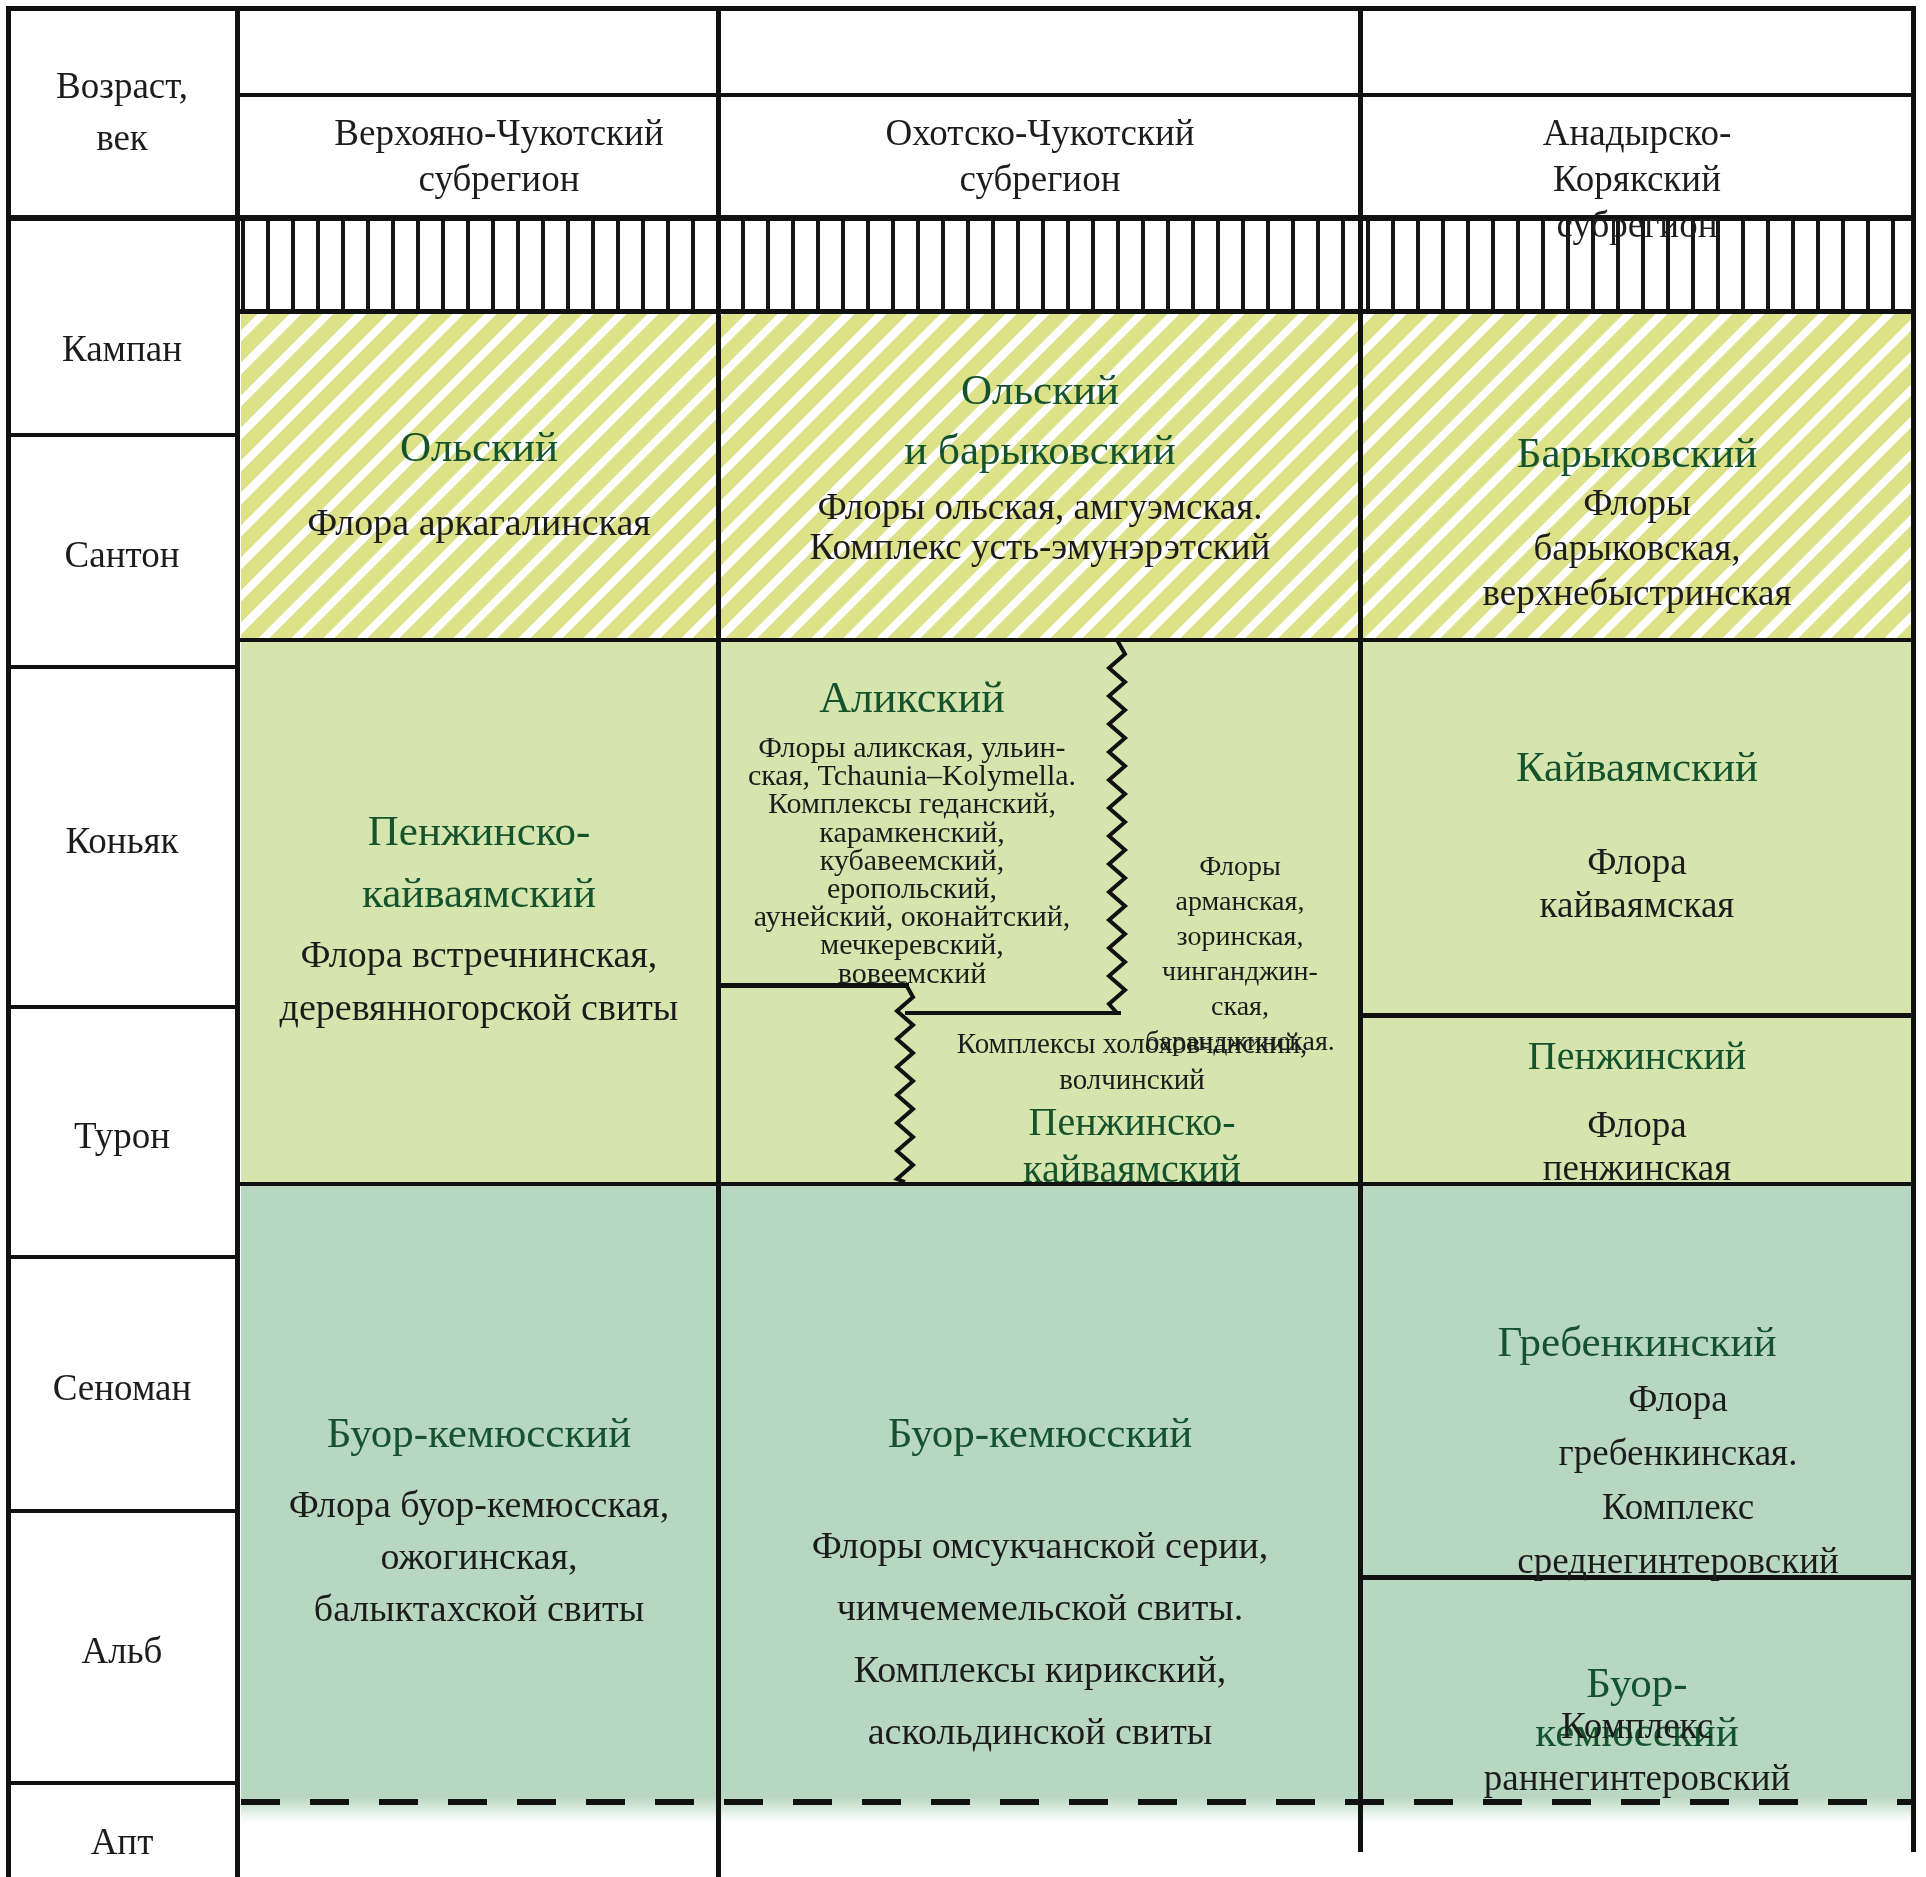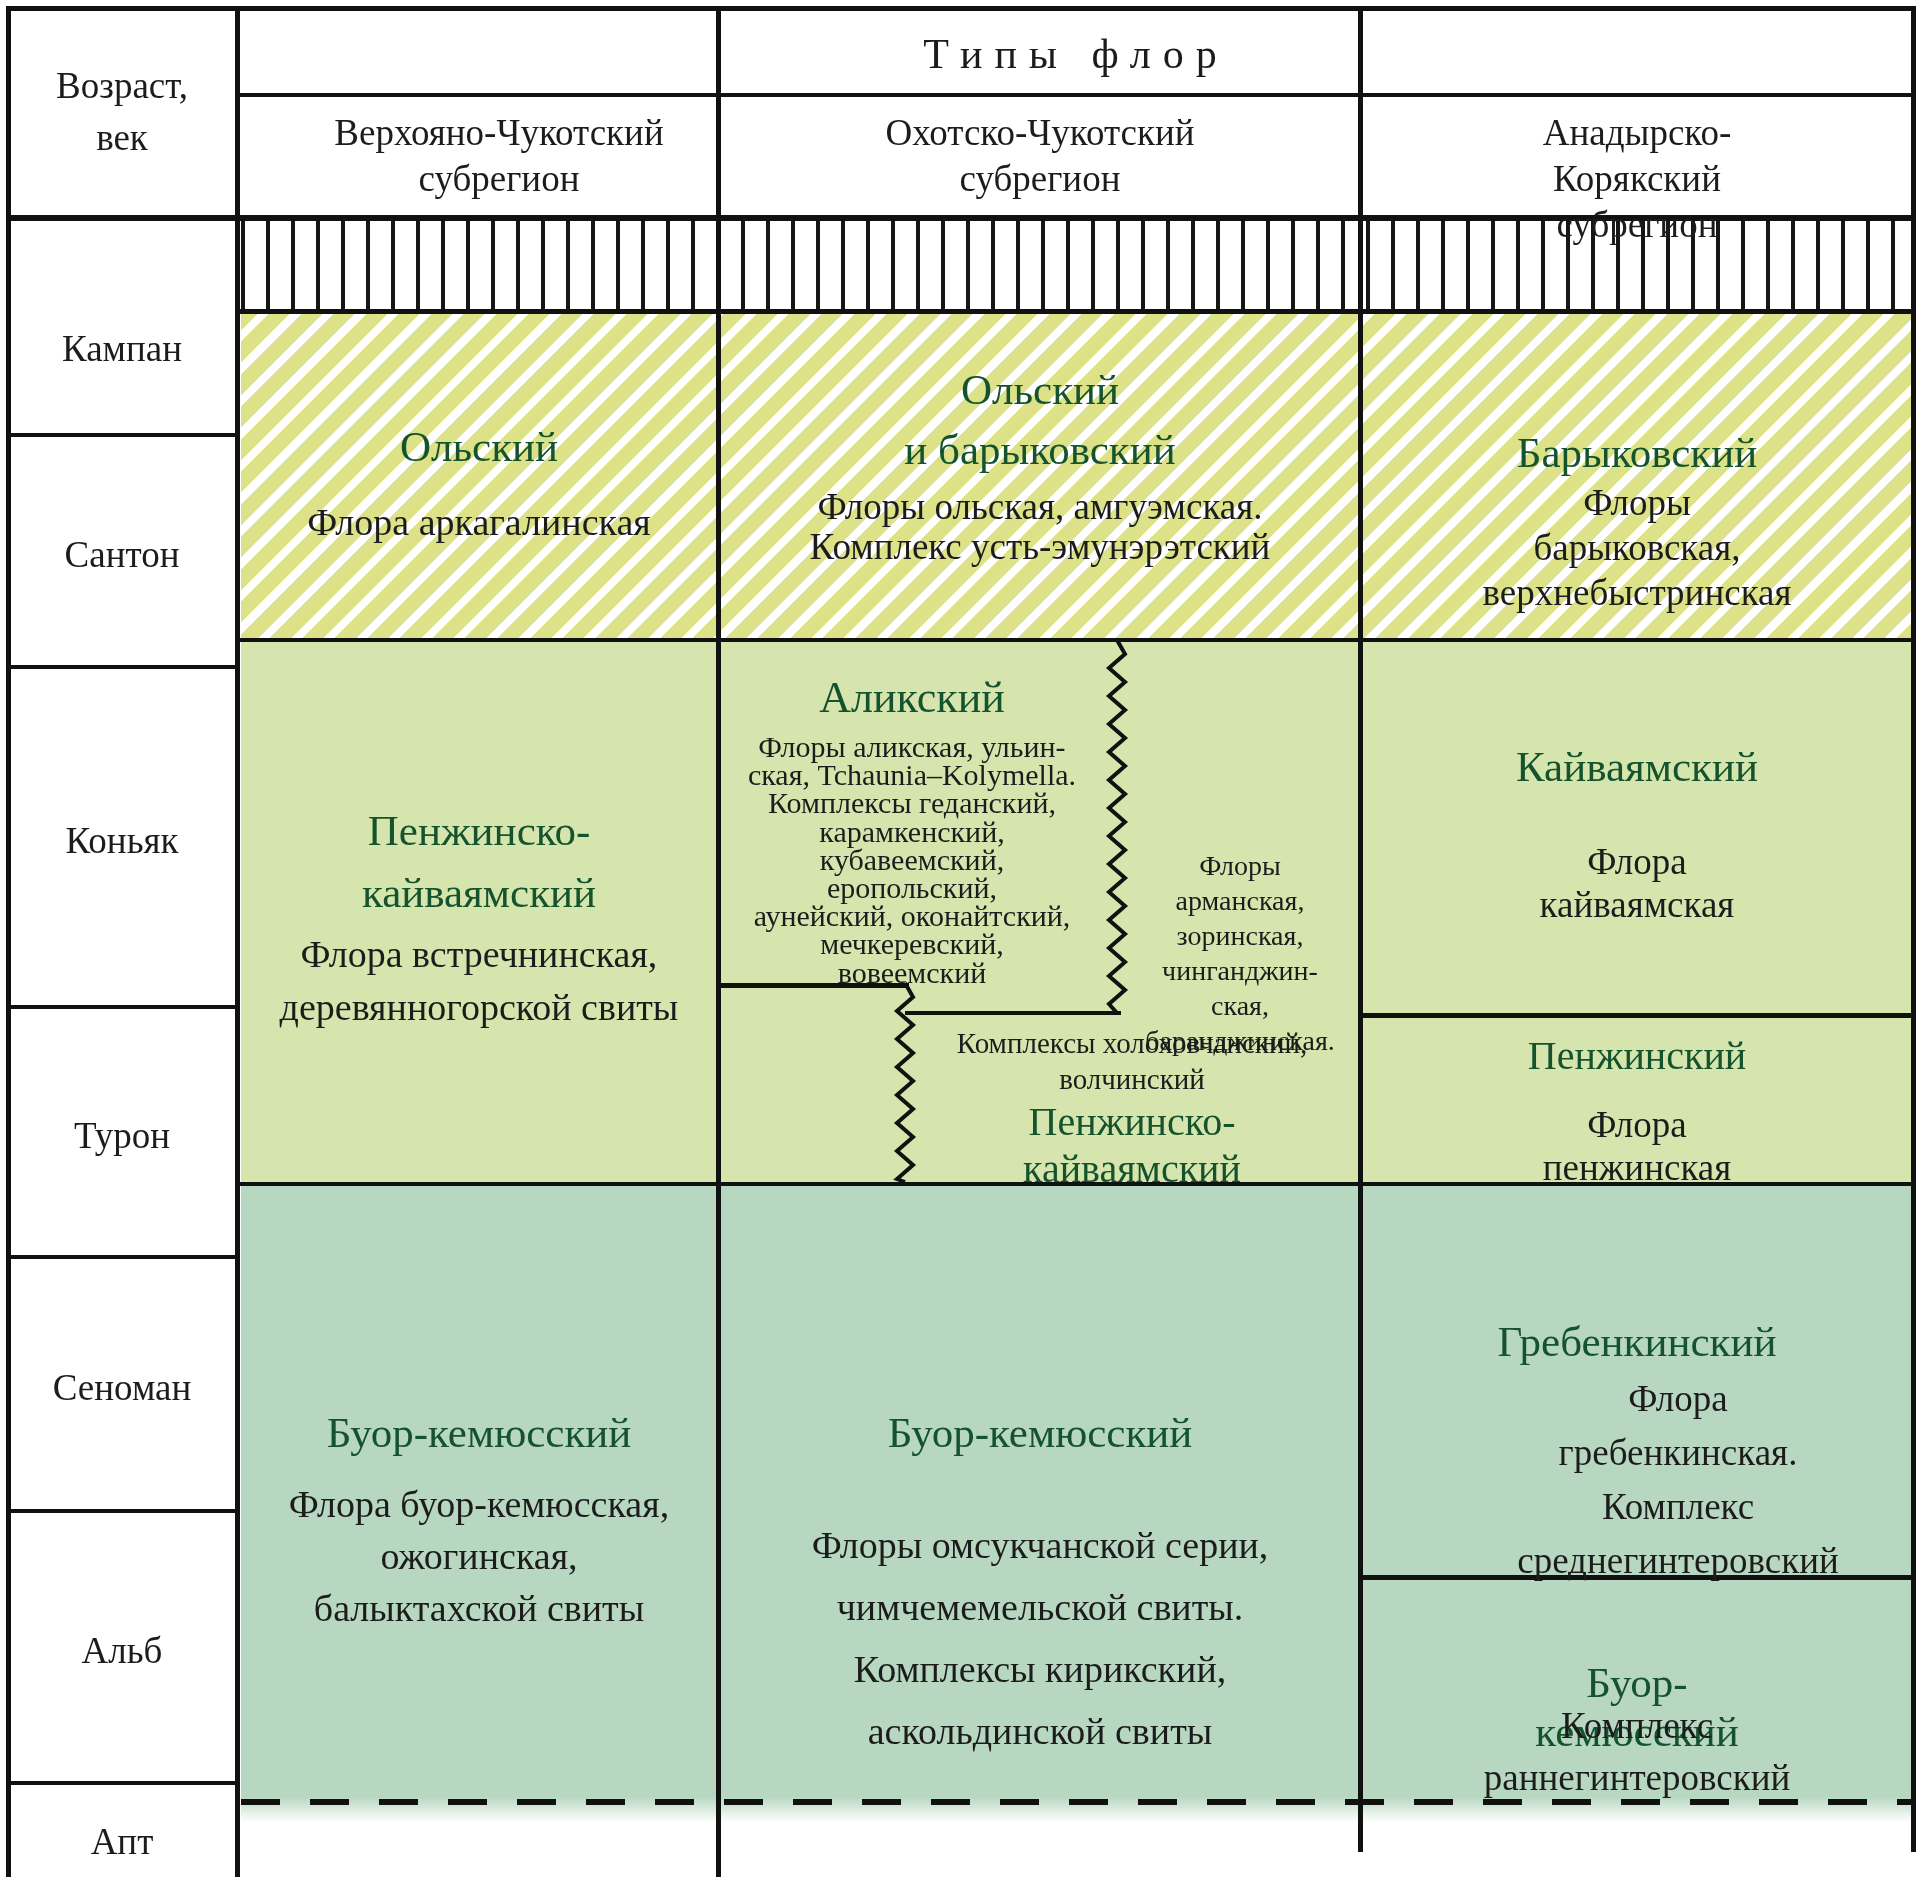--- a/index.html
+++ b/index.html
@@ -53,21 +53,20 @@
   <div class="hline" style="left:1358px;top:1575px;width:558px;height:5px;"></div>
   <div class="hline dashed" style="left:241px;top:1799px;width:1670px;height:6px;background-color:transparent;"></div>
 
   <svg class="overlay" viewBox="0 0 1926 1877">
     <path d="M 1117 640 L 1125 654 L 1109 668 L 1125 682 L 1109 696 L 1125 710 L 1109 724 L 1125 738 L 1109 752 L 1125 766 L 1109 780 L 1125 794 L 1109 808 L 1125 822 L 1109 836 L 1125 850 L 1109 864 L 1125 878 L 1109 892 L 1125 906 L 1109 920 L 1125 934 L 1109 948 L 1125 962 L 1109 976 L 1125 990 L 1109 1004 L 1117 1013" fill="none" stroke="#111" stroke-width="4"></path>
     <path d="M 905 983 L 913 997 L 897 1011 L 913 1025 L 897 1039 L 913 1053 L 897 1067 L 913 1081 L 897 1095 L 913 1109 L 897 1123 L 913 1137 L 897 1151 L 913 1165 L 897 1179 L 905 1182" fill="none" stroke="#111" stroke-width="4"></path>
   </svg>
 
   <p class="t" style="left:122px;top:60px;font-size:37px;line-height:52px;">Возраст,
 век</p>
-  <p class="t" style="left:1076px;top:30px;font-size:42px;letter-spacing:12px;">Типы флор</p>
   <p class="t" style="left:499px;top:110px;font-size:37px;line-height:46px;">Верхояно-Чукотский
 субрегион</p>
   <p class="t" style="left:1040px;top:110px;font-size:37px;line-height:46px;">Охотско-Чукотский
 субрегион</p>
   <p class="t" style="left:1637px;top:110px;font-size:37px;line-height:46px;">Анадырско-Корякский
 субрегион</p>
 
   <p class="t" style="left:122px;top:310px;font-size:37px;margin-top:17px;">Кампан</p>
   <p class="t" style="left:122px;top:533px;font-size:37px;">Сантон</p>
   <p class="t" style="left:122px;top:819px;font-size:37px;">Коньяк</p>

